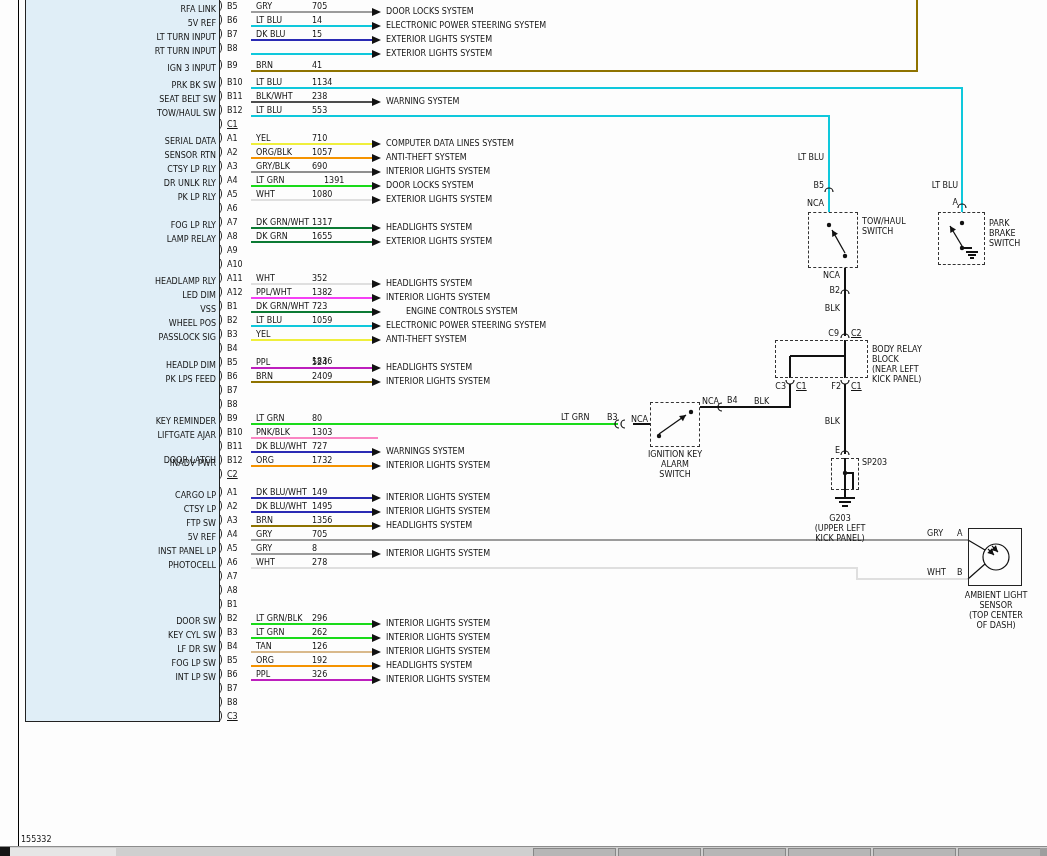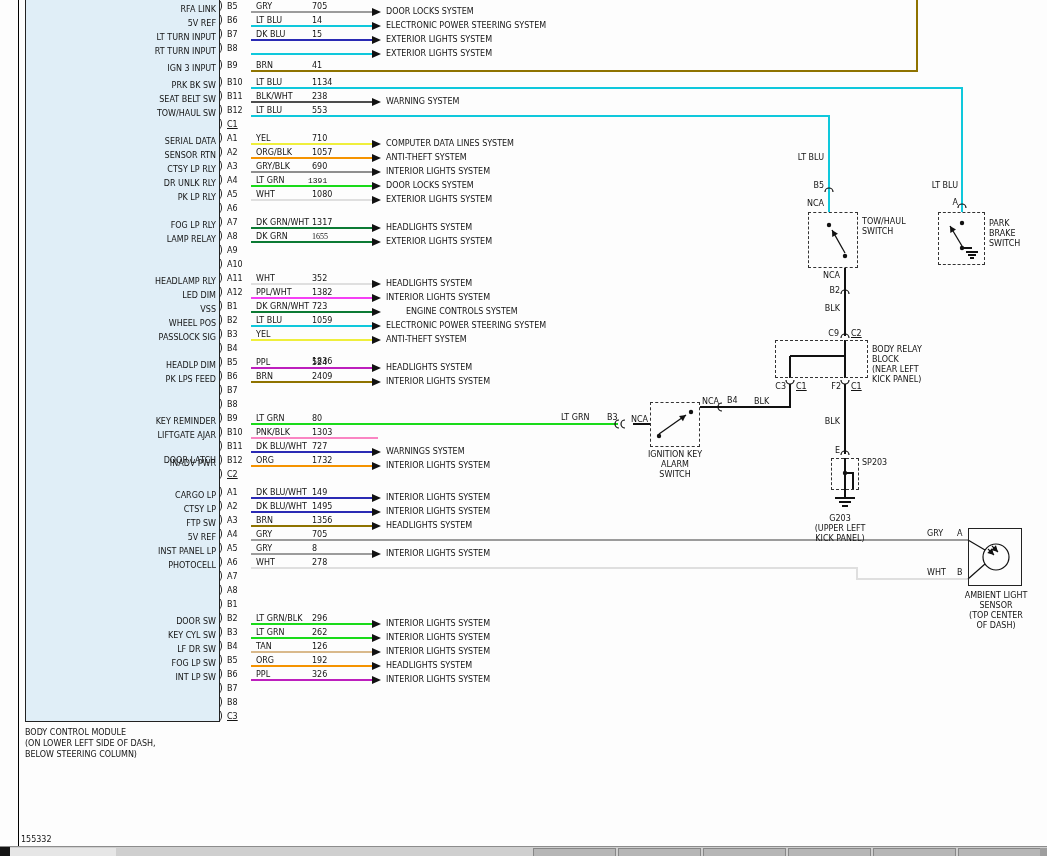--- a/index.html
+++ b/index.html
@@ -204,41 +204,41 @@
       <span class="t" style="left: 386px; top: 153px;">ANTI-THEFT SYSTEM</span>
       <span class="t br" style="left: 219px; top: 161px;">)</span>
       <span class="t" style="left: 227px; top: 162px;">A3</span>
       <span class="t" style="left: 256px; top: 162px;">GRY/BLK</span>
       <span class="t" style="left: 312px; top: 162px;">690</span>
       <span class="t" style="left: 216px; top: 165px; transform: translateX(-100%);">CTSY LP RLY</span>
       <span class="t" style="left: 386px; top: 167px;">INTERIOR LIGHTS SYSTEM</span>
       <span class="t br" style="left: 219px; top: 175px;">)</span>
       <span class="t" style="left: 227px; top: 176px;">A4</span>
       <span class="t" style="left: 256px; top: 176px;">LT GRN</span>
-      <span class="t" style="left: 308px; top: 176px; font-family: Liberation Mono, monospace;">1391</span>
+      <span class="t" style="left: 324px; top: 176px;">1391</span>
       <span class="t" style="left: 216px; top: 179px; transform: translateX(-100%);">DR UNLK RLY</span>
       <span class="t" style="left: 386px; top: 181px;">DOOR LOCKS SYSTEM</span>
       <span class="t br" style="left: 219px; top: 189px;">)</span>
       <span class="t" style="left: 227px; top: 190px;">A5</span>
       <span class="t" style="left: 256px; top: 190px;">WHT</span>
       <span class="t" style="left: 312px; top: 190px;">1080</span>
       <span class="t" style="left: 216px; top: 193px; transform: translateX(-100%);">PK LP RLY</span>
       <span class="t" style="left: 386px; top: 195px;">EXTERIOR LIGHTS SYSTEM</span>
       <span class="t br" style="left: 219px; top: 203px;">)</span>
       <span class="t" style="left: 227px; top: 204px;">A6</span>
       <span class="t br" style="left: 219px; top: 217px;">)</span>
       <span class="t" style="left: 227px; top: 218px;">A7</span>
       <span class="t" style="left: 256px; top: 218px;">DK GRN/WHT</span>
       <span class="t" style="left: 312px; top: 218px;">1317</span>
       <span class="t" style="left: 216px; top: 221px; transform: translateX(-100%);">FOG LP RLY</span>
       <span class="t" style="left: 386px; top: 223px;">HEADLIGHTS SYSTEM</span>
       <span class="t br" style="left: 219px; top: 231px;">)</span>
       <span class="t" style="left: 227px; top: 232px;">A8</span>
       <span class="t" style="left: 256px; top: 232px;">DK GRN</span>
-      <span class="t" style="left: 312px; top: 232px; font-family: Liberation Serif, serif;">1655</span>
+      <span class="t" style="left: 312px; top: 232px;">1655</span>
       <span class="t" style="left: 216px; top: 235px; transform: translateX(-100%);">LAMP RELAY</span>
       <span class="t" style="left: 386px; top: 237px;">EXTERIOR LIGHTS SYSTEM</span>
       <span class="t br" style="left: 219px; top: 245px;">)</span>
       <span class="t" style="left: 227px; top: 246px;">A9</span>
       <span class="t br" style="left: 219px; top: 259px;">)</span>
       <span class="t" style="left: 227px; top: 260px;">A10</span>
       <span class="t br" style="left: 219px; top: 273px;">)</span>
       <span class="t" style="left: 227px; top: 274px;">A11</span>
       <span class="t" style="left: 256px; top: 274px;">WHT</span>
       <span class="t" style="left: 312px; top: 274px;">352</span>
@@ -433,25 +433,20 @@
       <span class="t" style="left: 607px; top: 413px;">B3</span>
       <span class="t" style="left: 631px; top: 415px;">NCA</span>
       <span class="t" style="left: 840px; top: 417px; transform: translateX(-100%);">BLK</span>
       <span class="t" style="left: 840px; top: 446px; transform: translateX(-100%);">E</span>
       <span class="t" style="left: 927px; top: 529px;">GRY</span>
       <span class="t" style="left: 957px; top: 529px;">A</span>
       <span class="t" style="left: 927px; top: 568px;">WHT</span>
       <span class="t" style="left: 957px; top: 568px;">B</span>
     </div>
 
-  <div id="caption">
-    <div>BODY CONTROL MODULE</div>
-    <div>(ON LOWER LEFT SIDE OF DASH,</div>
-    <div>BELOW STEERING COLUMN)</div>
-  </div>
   <div id="fig-num">155332</div>
 
   <div id="taskbar">
     <div class="tb-black"></div>
     <div class="tb-light"></div>
     <div class="tb-btn" style="left:533px"></div>
     <div class="tb-btn" style="left:618px"></div>
     <div class="tb-btn" style="left:703px"></div>
     <div class="tb-btn" style="left:788px"></div>
     <div class="tb-btn" style="left:873px"></div>

